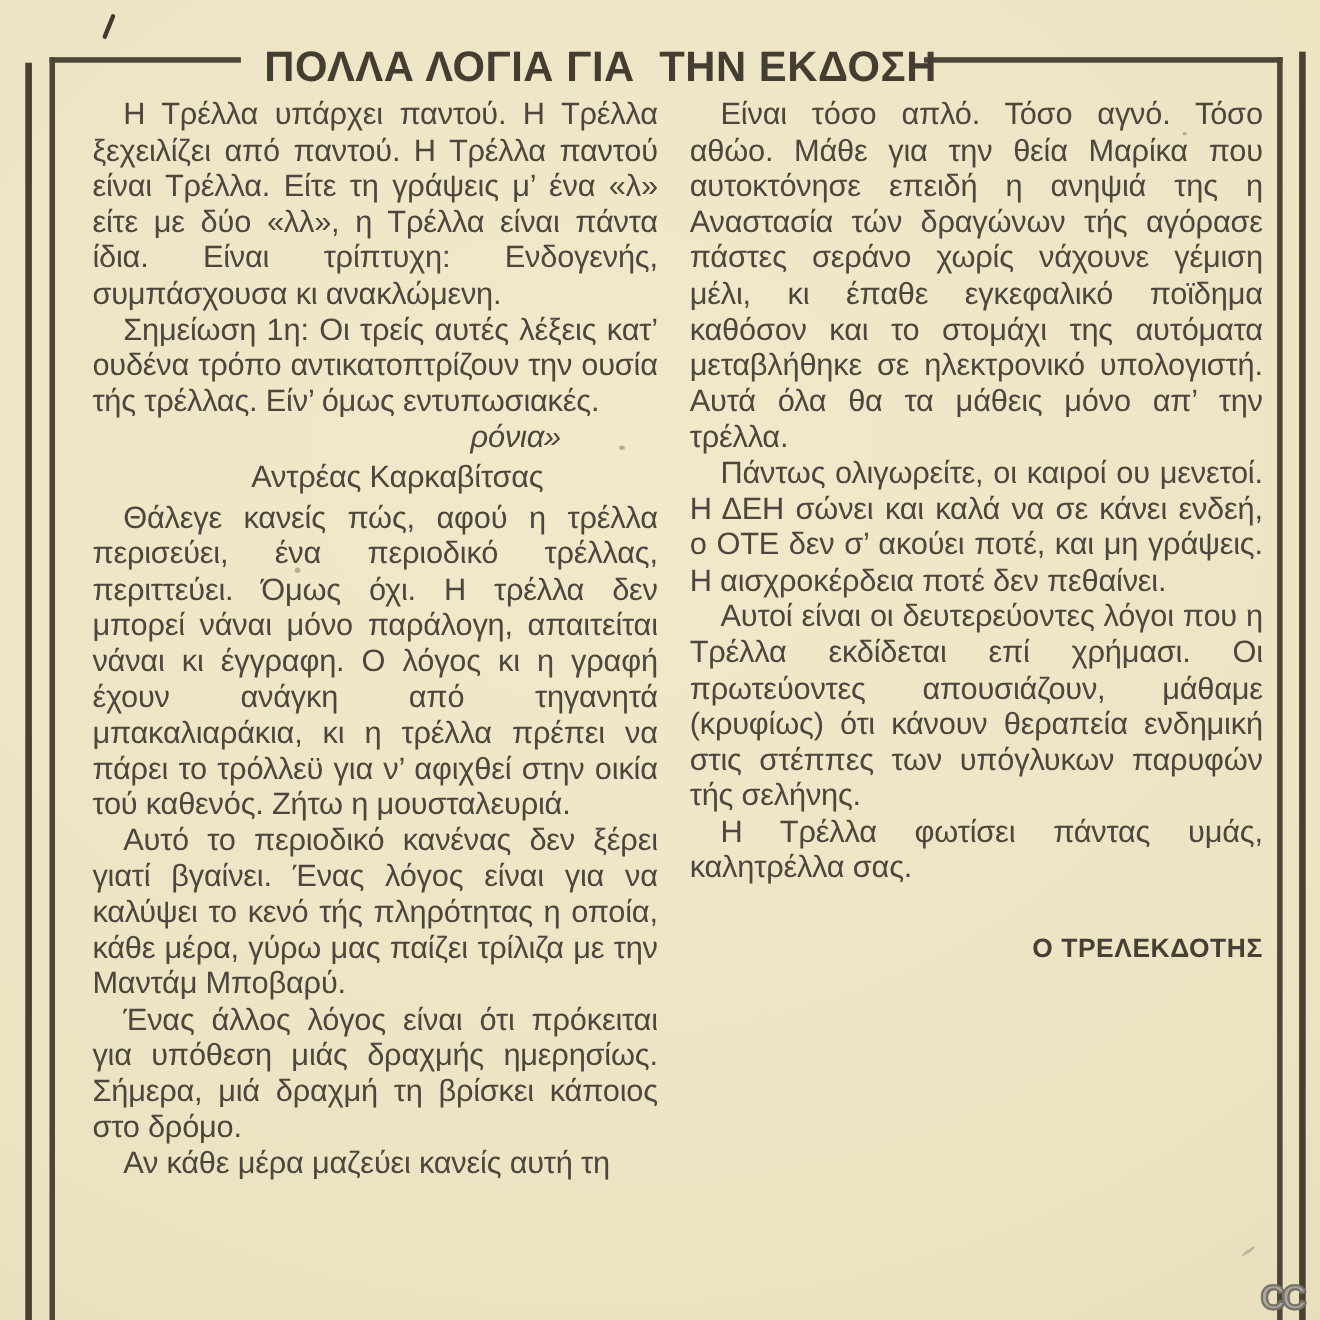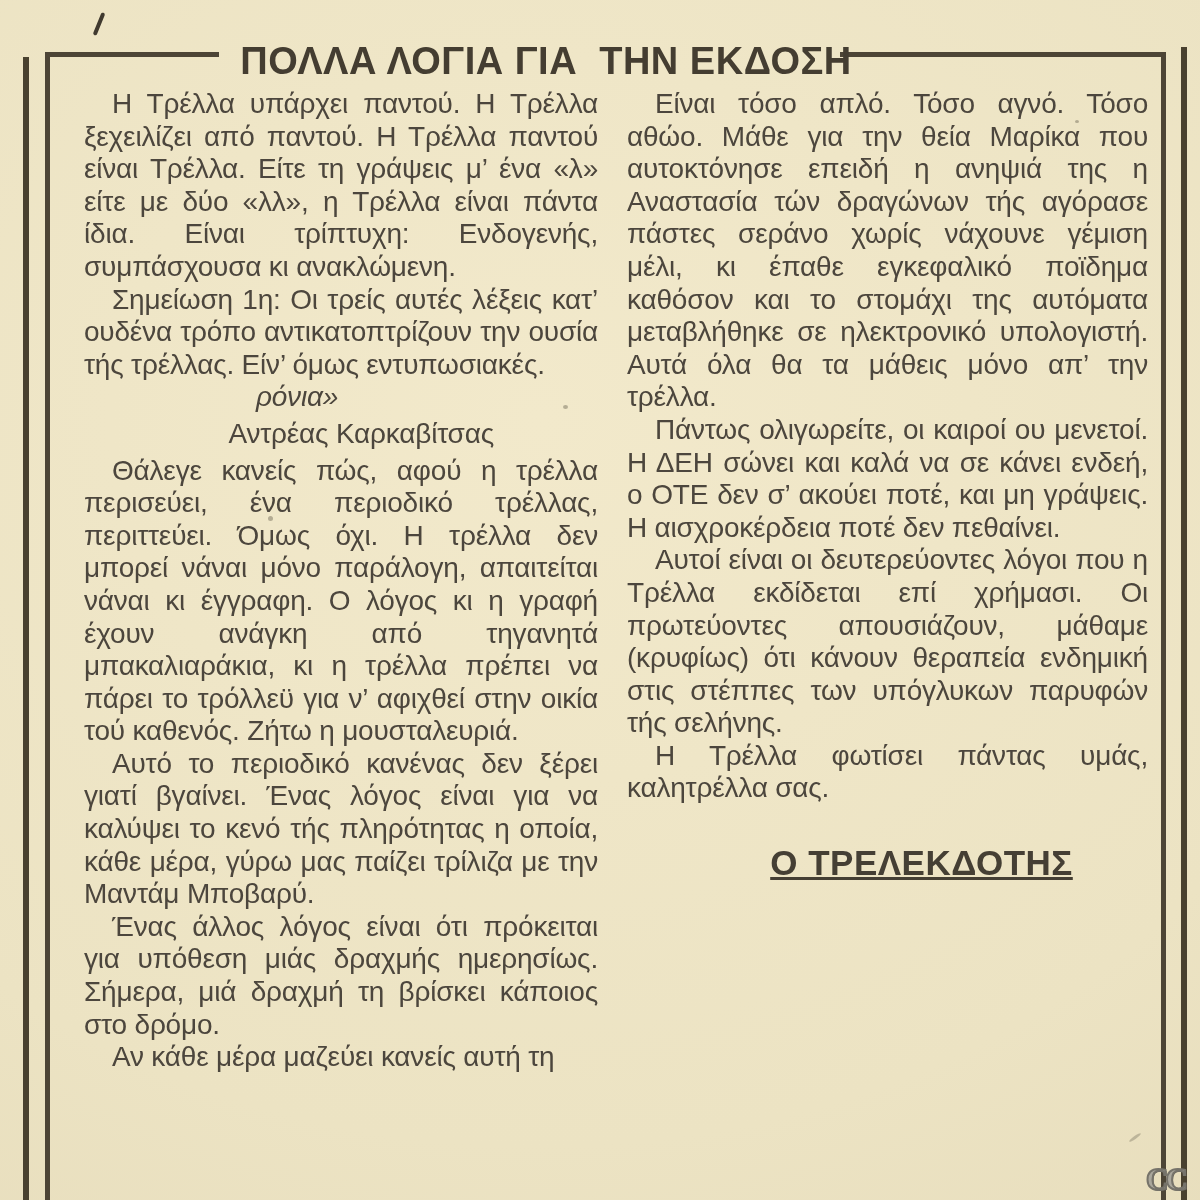--- a/index.html
+++ b/index.html
@@ -42,34 +42,33 @@
   .col{
     position:absolute;top:88px;
     font-size:28px;line-height:32.6px;letter-spacing:-0.2px;
     text-align:justify;
   }
   .col-left{left:84px;width:514px;}
   .col-right{left:627px;width:521px;}
   .para{margin:0;text-indent:28px;}
   .para.no-indent{text-indent:0;}
   .quote1{margin:0;font-style:italic;text-indent:20px;text-align:left;}
-  .quote2{margin:0;font-style:italic;text-align:center;padding-right:88px;}
+  .quote2{margin:0;font-style:italic;text-align:right;padding-right:88px;}
   .attribution{margin:4px;text-align:right;padding-right:100px;}
   .signature{
-    margin:42px 0 0 0;padding-left:68px;text-indent:0;text-align:center;
-    font-weight:bold;font-size:35px;letter-spacing:0.5px;color:#453f34;text-decoration:underline;
+    margin:42px 0 0 0;padding-left:68px;text-indent:0;text-align:right;
+    font-weight:bold;font-size:24px;letter-spacing:0.5px;color:#453f34;
   }
 
   
   .watermark{
     position:absolute;left:1146px;top:1162px;z-index:5;
     font-weight:bold;font-size:31px;letter-spacing:-3px;
     color:#aaa79c;-webkit-text-stroke:2px #76736a;
     text-shadow:1px 1px 0 #5f5c54;
-    font-family:Liberation Serif, serif;
   }
 
   
   .speck{position:absolute;border-radius:50%;background:#6a6352;opacity:.45;}
   .s1{left:563px;top:405px;width:5px;height:4px;}
   .s2{left:1075px;top:120px;width:4px;height:3px;}
   .s3{left:268px;top:516px;width:5px;height:5px;}
   .s4{left:1128px;top:1136px;width:14px;height:3px;transform:rotate(-35deg);opacity:.35;}
 </style>
 </head>

